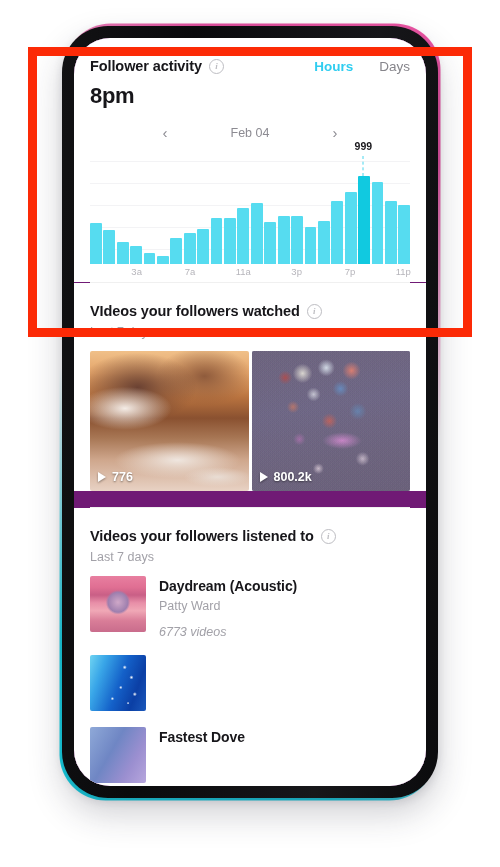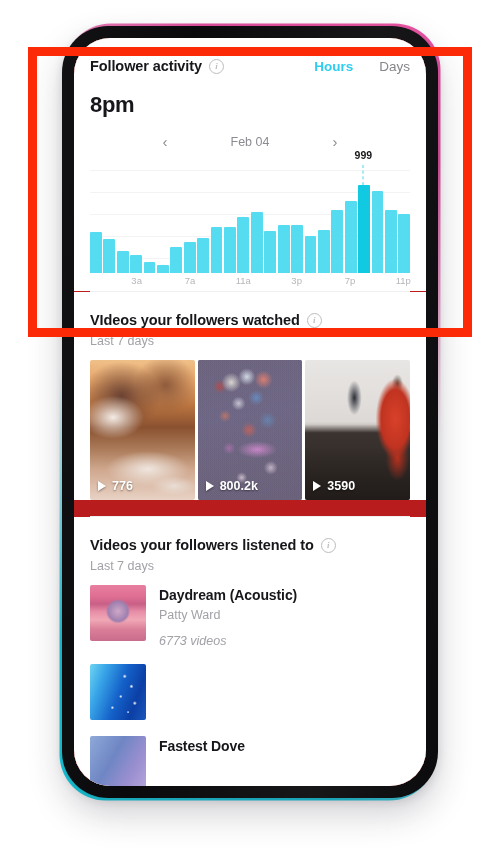--- a/index.html
+++ b/index.html
@@ -43,21 +43,21 @@
   #phone-screen{
     position:absolute;
     left:12px; top:12px; right:12px; bottom:12px;
     border-radius:36px;
     background:#ffffff;
     overflow:hidden;
   }
   .screen-inner{
     position:absolute; inset:0;
     overflow:hidden;
-    background:#b91c1c;
+    background:#701a75;
   }
 
   
   .card{ background:#fff; padding:0 16px; }
   .divider{height:1px;background:#f0f0f0;margin:0 16px;}
 
   
   .sec-head{
     display:flex;align-items:center;justify-content:space-between;
     padding-top:20px;
@@ -77,21 +77,21 @@
   .tabs{display:flex;align-items:center;gap:26px;}
   .tab{font-size:13.5px;color:#86858b;cursor:pointer;}
   .tab.active{color:#2fcdf0;font-weight:bold;}
   .sub-label{
     font-size:12.5px;color:#a2a1a8;margin-top:6px;
   }
 
   
   .hero-hour{
     font-size:22px;font-weight:bold;color:#17161a;
-    margin-top:18px;letter-spacing:-.3px;
+    margin-top:9px;letter-spacing:-.3px;
   }
 
   
   .date-nav{
     display:flex;align-items:center;justify-content:center;
     gap:52px;margin-top:16px;
   }
   .date-arrow{
     font-size:15px;color:#8c8b92;cursor:pointer;line-height:1;
     width:14px;text-align:center;
@@ -344,27 +344,20 @@
                   <span>776</span>
                 </div>
               </div>
               <div class="thumb">
                 <div class="art art2"></div>
                 <div class="play-row">
                   <div class="play-tri"></div>
                   <span>800.2k</span>
                 </div>
               </div>
-              <div class="thumb">
-                <div class="art art3"></div>
-                <div class="play-row">
-                  <div class="play-tri"></div>
-                  <span>3590</span>
-                </div>
-              </div>
             </div>
         </div>
 
         <div class="divider" style="margin-top:16px;"></div>
 
         <div class="card">
           <div class="sec-head">
             <div class="sec-title-row">
               <span class="sec-title">Videos your followers listened to</span>
               <span class="info-icon">i</span>

